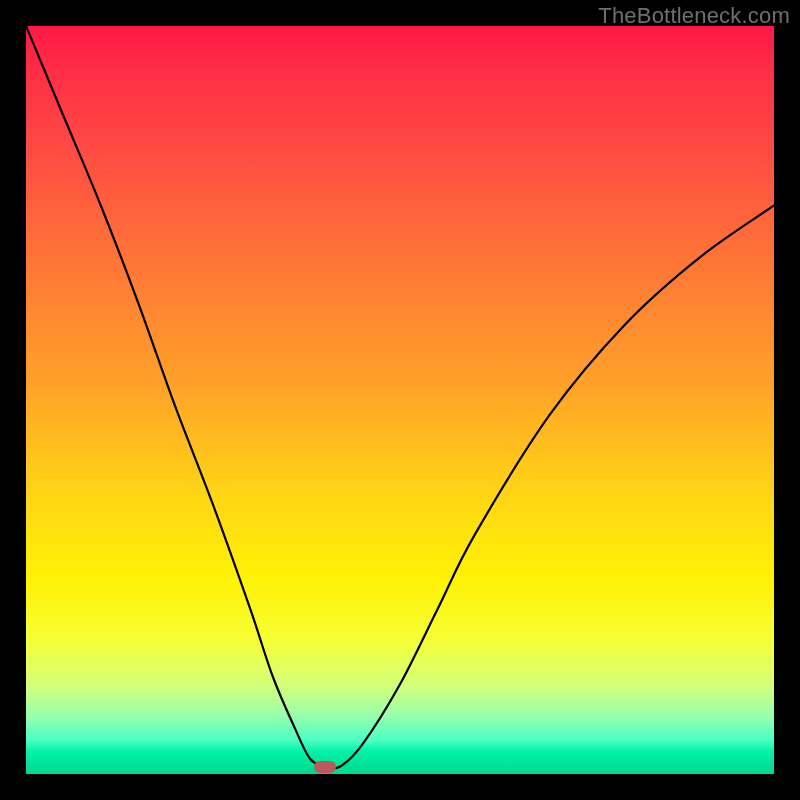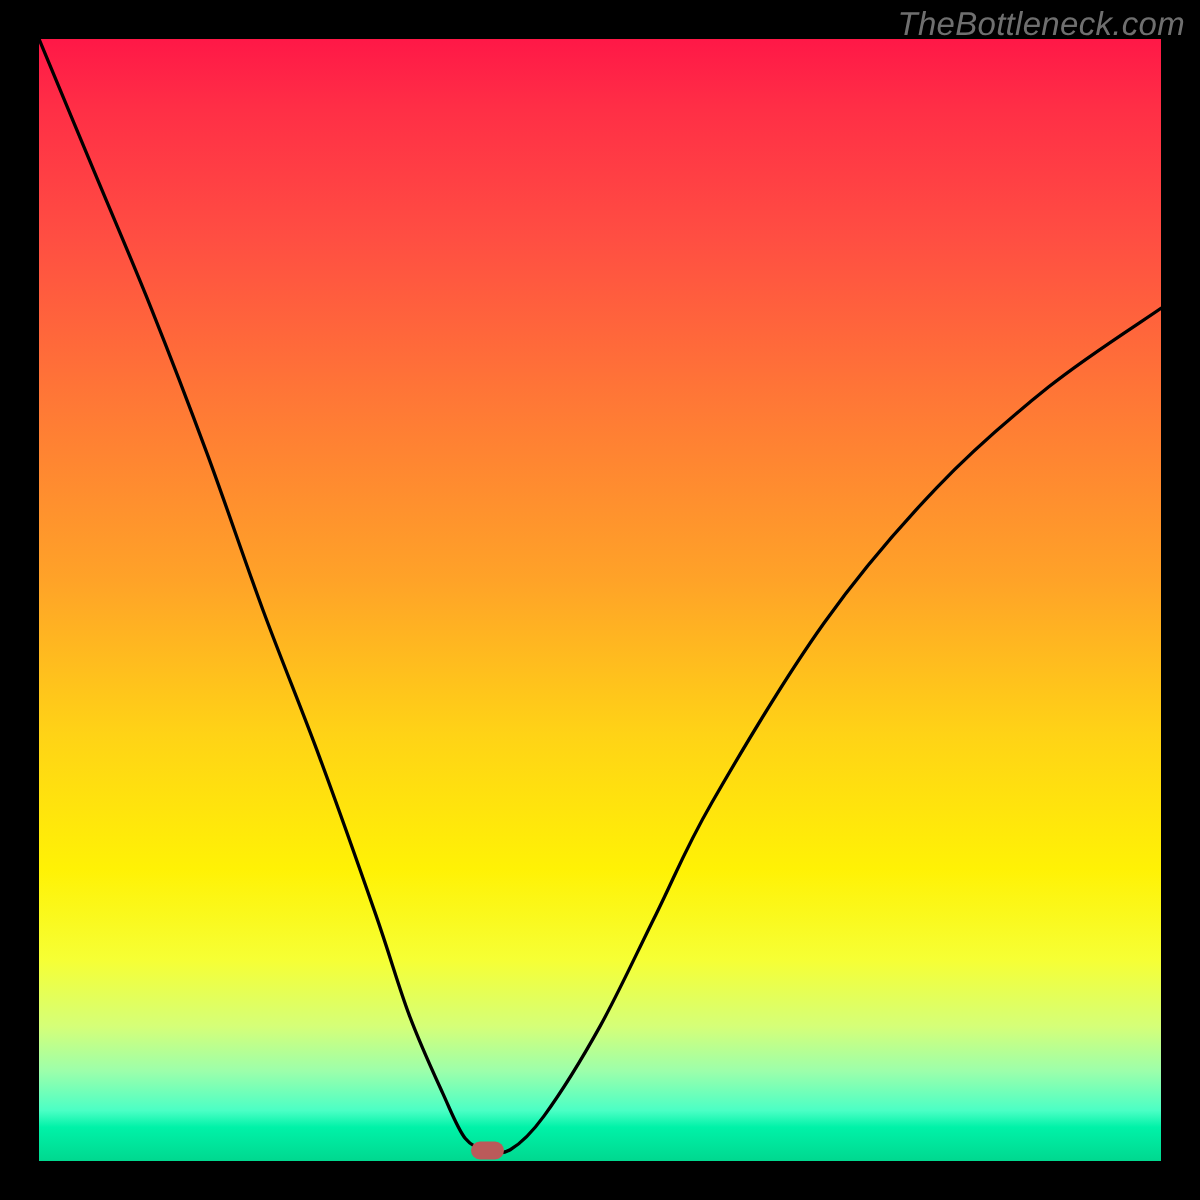--- a/index.html
+++ b/index.html
@@ -9,21 +9,20 @@
     height: 800px;
     background: #000000;
     font-family: Arial, Helvetica, sans-serif;
     overflow: hidden;
   }
   .outer {
     position: relative;
     width: 800px;
     height: 800px;
     background: #000000;
-    font-style: italic;
   }
   .watermark {
     position: absolute;
     top: 3px;
     right: 10px;
     color: #6f6f6f;
     font-size: 22px;
     font-weight: 500;
     letter-spacing: 0.2px;
     z-index: 20;

